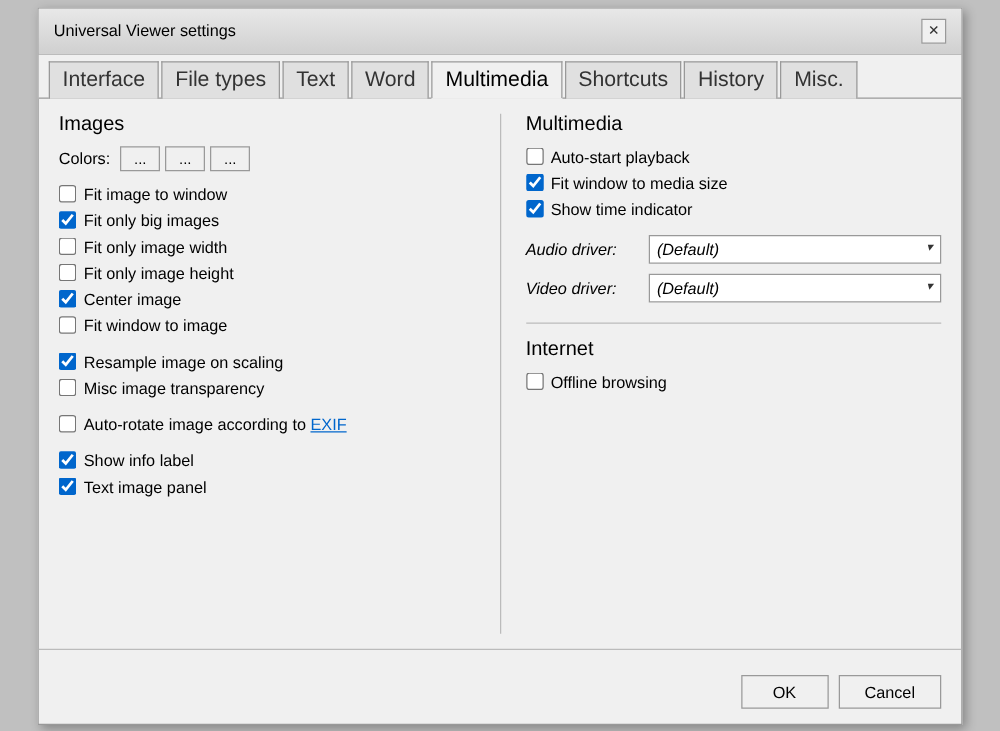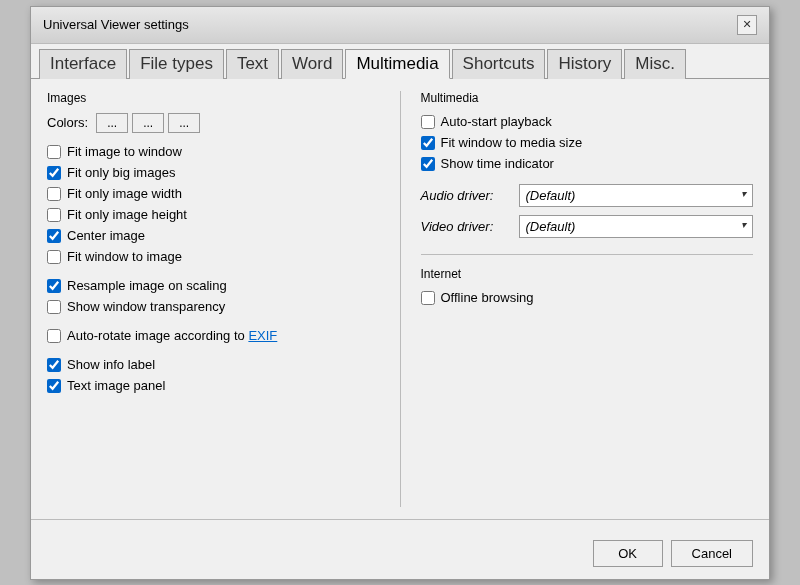--- a/index.html
+++ b/index.html
@@ -78,21 +78,21 @@
     }
     .panel {
       flex: 1;
     }
     .divider {
       width: 1px;
       background: #bbb;
       margin: 0 4px;
     }
     .group-label {
-      font-size: 12px;
+      font-size: 16px;
       font-weight: normal;
       color: #000;
       margin-bottom: 8px;
     }
     .colors-row {
       display: flex;
       align-items: center;
       gap: 4px;
       margin-bottom: 10px;
     }
@@ -104,21 +104,21 @@
       padding: 2px 8px;
       border: 1px solid #999;
       background: #f0f0f0;
       cursor: pointer;
       font-size: 12px;
       min-width: 32px;
       text-align: center;
     }
     .checkbox-row {
       display: flex;
-      align-items: flex-end;
+      align-items: flex-start;
       gap: 6px;
       margin-bottom: 4px;
       padding: 1px 0;
     }
     .checkbox-row input[type=checkbox] {
       width: 14px;
       height: 14px;
       cursor: pointer;
       accent-color: #0066cc;
       margin: 0;
@@ -243,21 +243,21 @@
       </div>
 
       <div class="section-divider"></div>
 
       <div class="checkbox-row">
         <input type="checkbox" id="resample" checked="" style="">
         <label class="checkbox-label" for="resample">Resample image on scaling</label>
       </div>
       <div class="checkbox-row">
         <input type="checkbox" id="transparency" style="">
-        <label class="checkbox-label" for="transparency">Show window transparency</label>
+        <label class="checkbox-label" for="transparency">Misc image transparency</label>
       </div>
 
       <div class="section-divider"></div>
 
       <div class="checkbox-row">
         <input type="checkbox" id="autorotate" style="">
         <label class="checkbox-label" for="autorotate">
           <span>Auto-rotate image according to </span><span class="link-text">EXIF</span>
         </label>
       </div>

